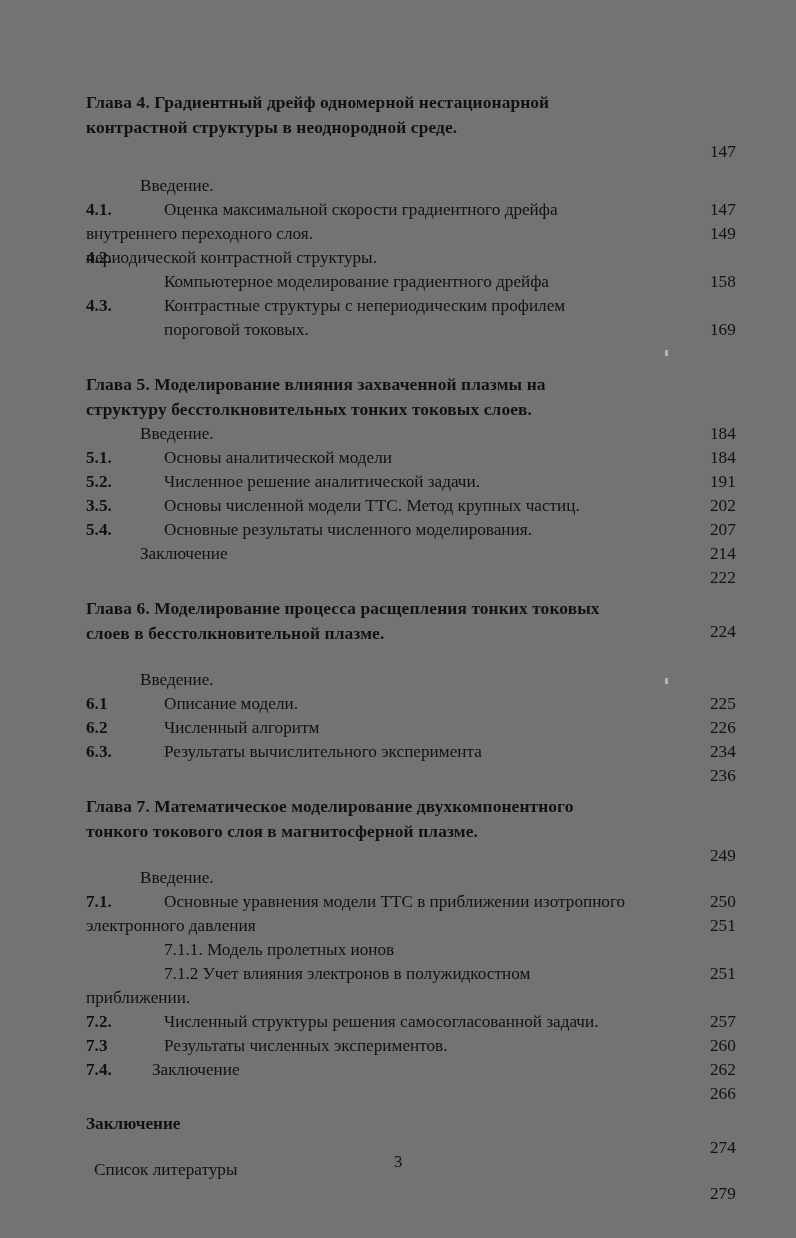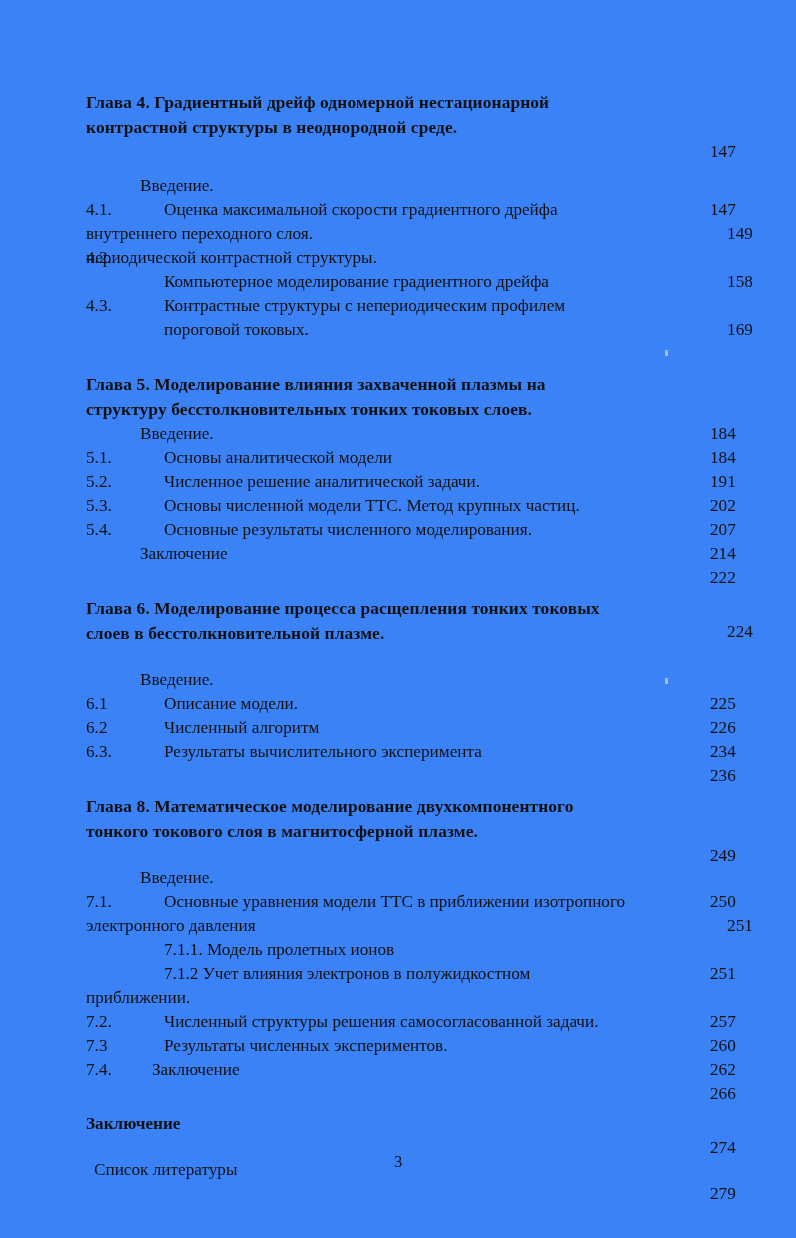--- a/index.html
+++ b/index.html
@@ -14,21 +14,21 @@
     font-family: "Liberation Serif", "DejaVu Serif", serif;
     color: #111111;
     overflow: hidden;
   }
 
   #page {
     position: absolute;
     left: 0; top: 0;
     width: 796px;
     height: 1238px;
-    background: #3b82f6;
+    background: #737373;
   }
 
   
   .toc {
     position: absolute;
     left: 86px;
     top: 90px;
     width: 660px;
   }
 
@@ -51,39 +51,40 @@
   
   .pageno {
     position: absolute;
     left: 624px;
     width: 60px;
     text-align: left;
     font-size: 17.2px;
     line-height: 24px;
   }
   
-  .pageno.last-line { top: 24px; text-align: center; }
+  .pageno.last-line { top: 24px; }
 
   
   .chapter .rowtext {
     font-weight: bold;
     font-size: 17.4px;
     line-height: 25px;
     width: 600px;
   }
   .chapter .pageno { font-weight: normal; }
 
   
   .num {
     position: absolute;
     left: 0;
     top: 0;
     width: 54px;
     font-size: 17.2px;
     line-height: 24px;
+    font-weight: bold;
   }
   .lbl {
     display: block;
     margin-left: 78px;
     width: 520px;
     font-size: 17.2px;
     line-height: 24px;
   }
   
   .lbl.hang-left {
@@ -177,21 +178,21 @@
       <span class="pageno">191</span>
     </div>
 
     <div class="row">
       <span class="num">5.2.</span>
       <span class="lbl">Численное решение аналитической задачи.</span>
       <span class="pageno">202</span>
     </div>
 
     <div class="row">
-      <span class="num">5.3.</span>
+      <span class="num">3.5.</span>
       <span class="lbl">Основы численной модели ТТС. Метод крупных частиц.</span>
       <span class="pageno">207</span>
     </div>
 
     <div class="row">
       <span class="num">5.4.</span>
       <span class="lbl">Основные результаты численного моделирования.</span>
       <span class="pageno">214</span>
     </div>
 
@@ -228,21 +229,21 @@
 
     <div class="row">
       <span class="num">6.3.</span>
       <span class="lbl">Результаты вычислительного эксперимента</span>
       <span class="pageno">236</span>
     </div>
 
     <div class="gap-lg"></div>
 
     <div class="row chapter">
-      <span class="rowtext"><span>Глава 8. Математическое моделирование двухкомпонентного</span><br><span>тонкого токового слоя в магнитосферной плазме.</span></span>
+      <span class="rowtext"><span>Глава 7. Математическое моделирование двухкомпонентного</span><br><span>тонкого токового слоя в магнитосферной плазме.</span></span>
       <span class="pageno">249</span>
     </div>
 
     <div class="gap-md"></div>
 
     <div class="row">
       <span class="lbl indent-intro">Введение.</span>
       <span class="pageno">250</span>
     </div>
 

